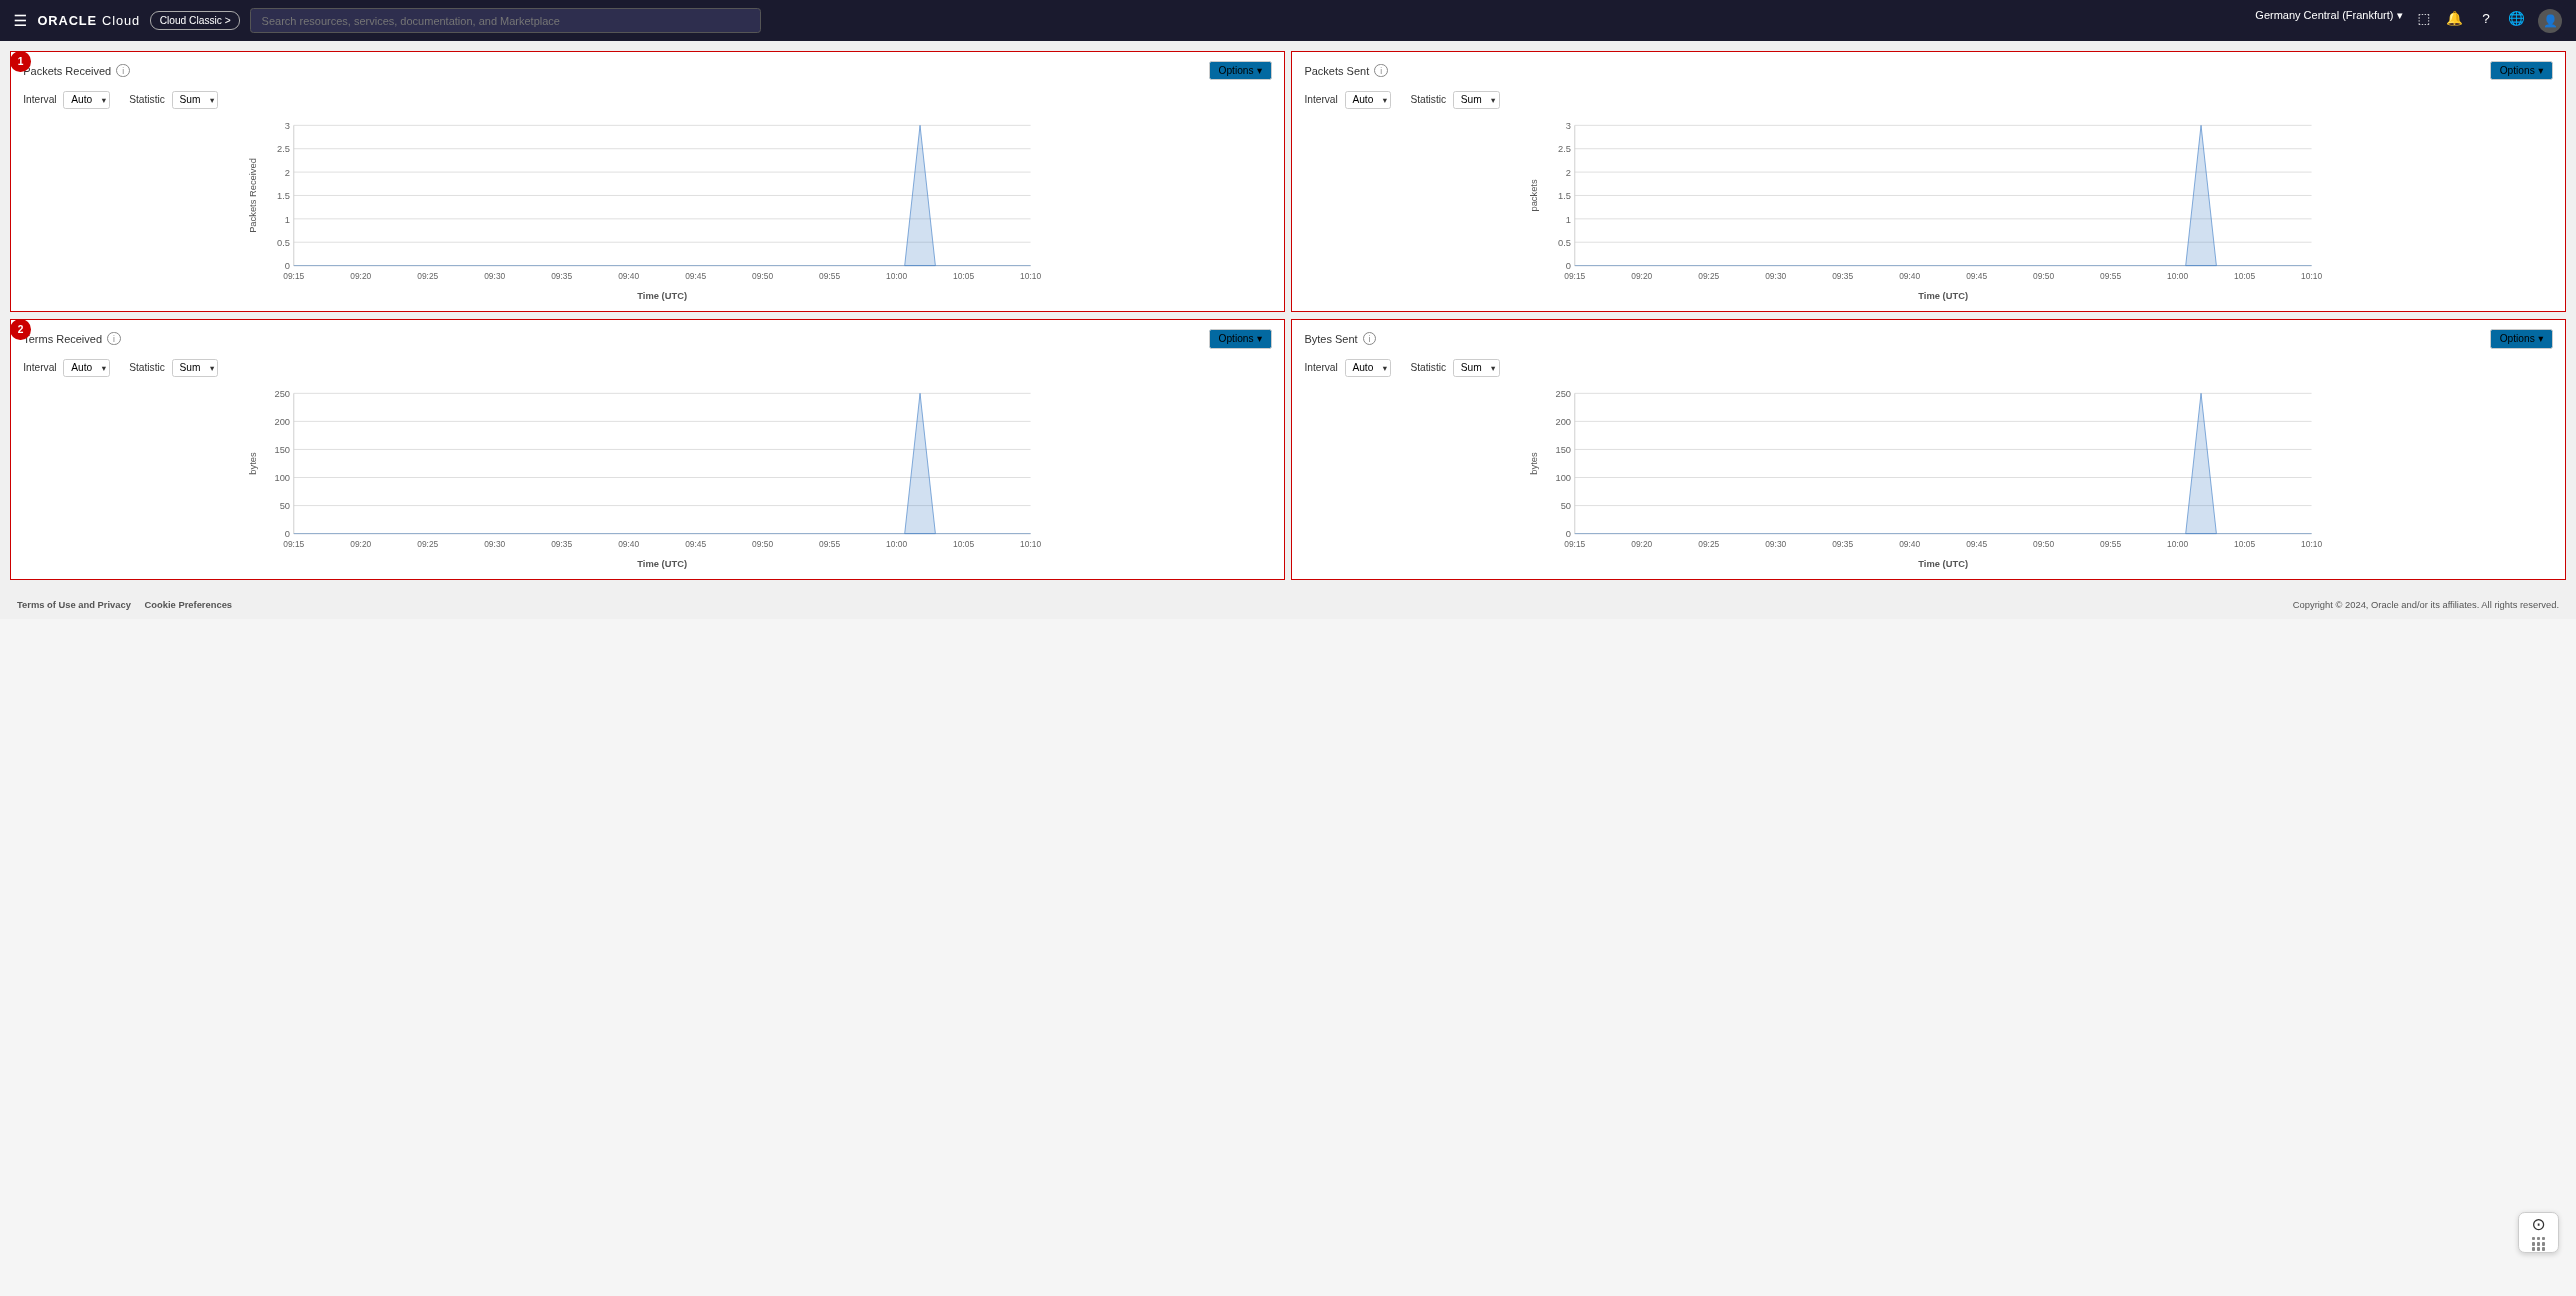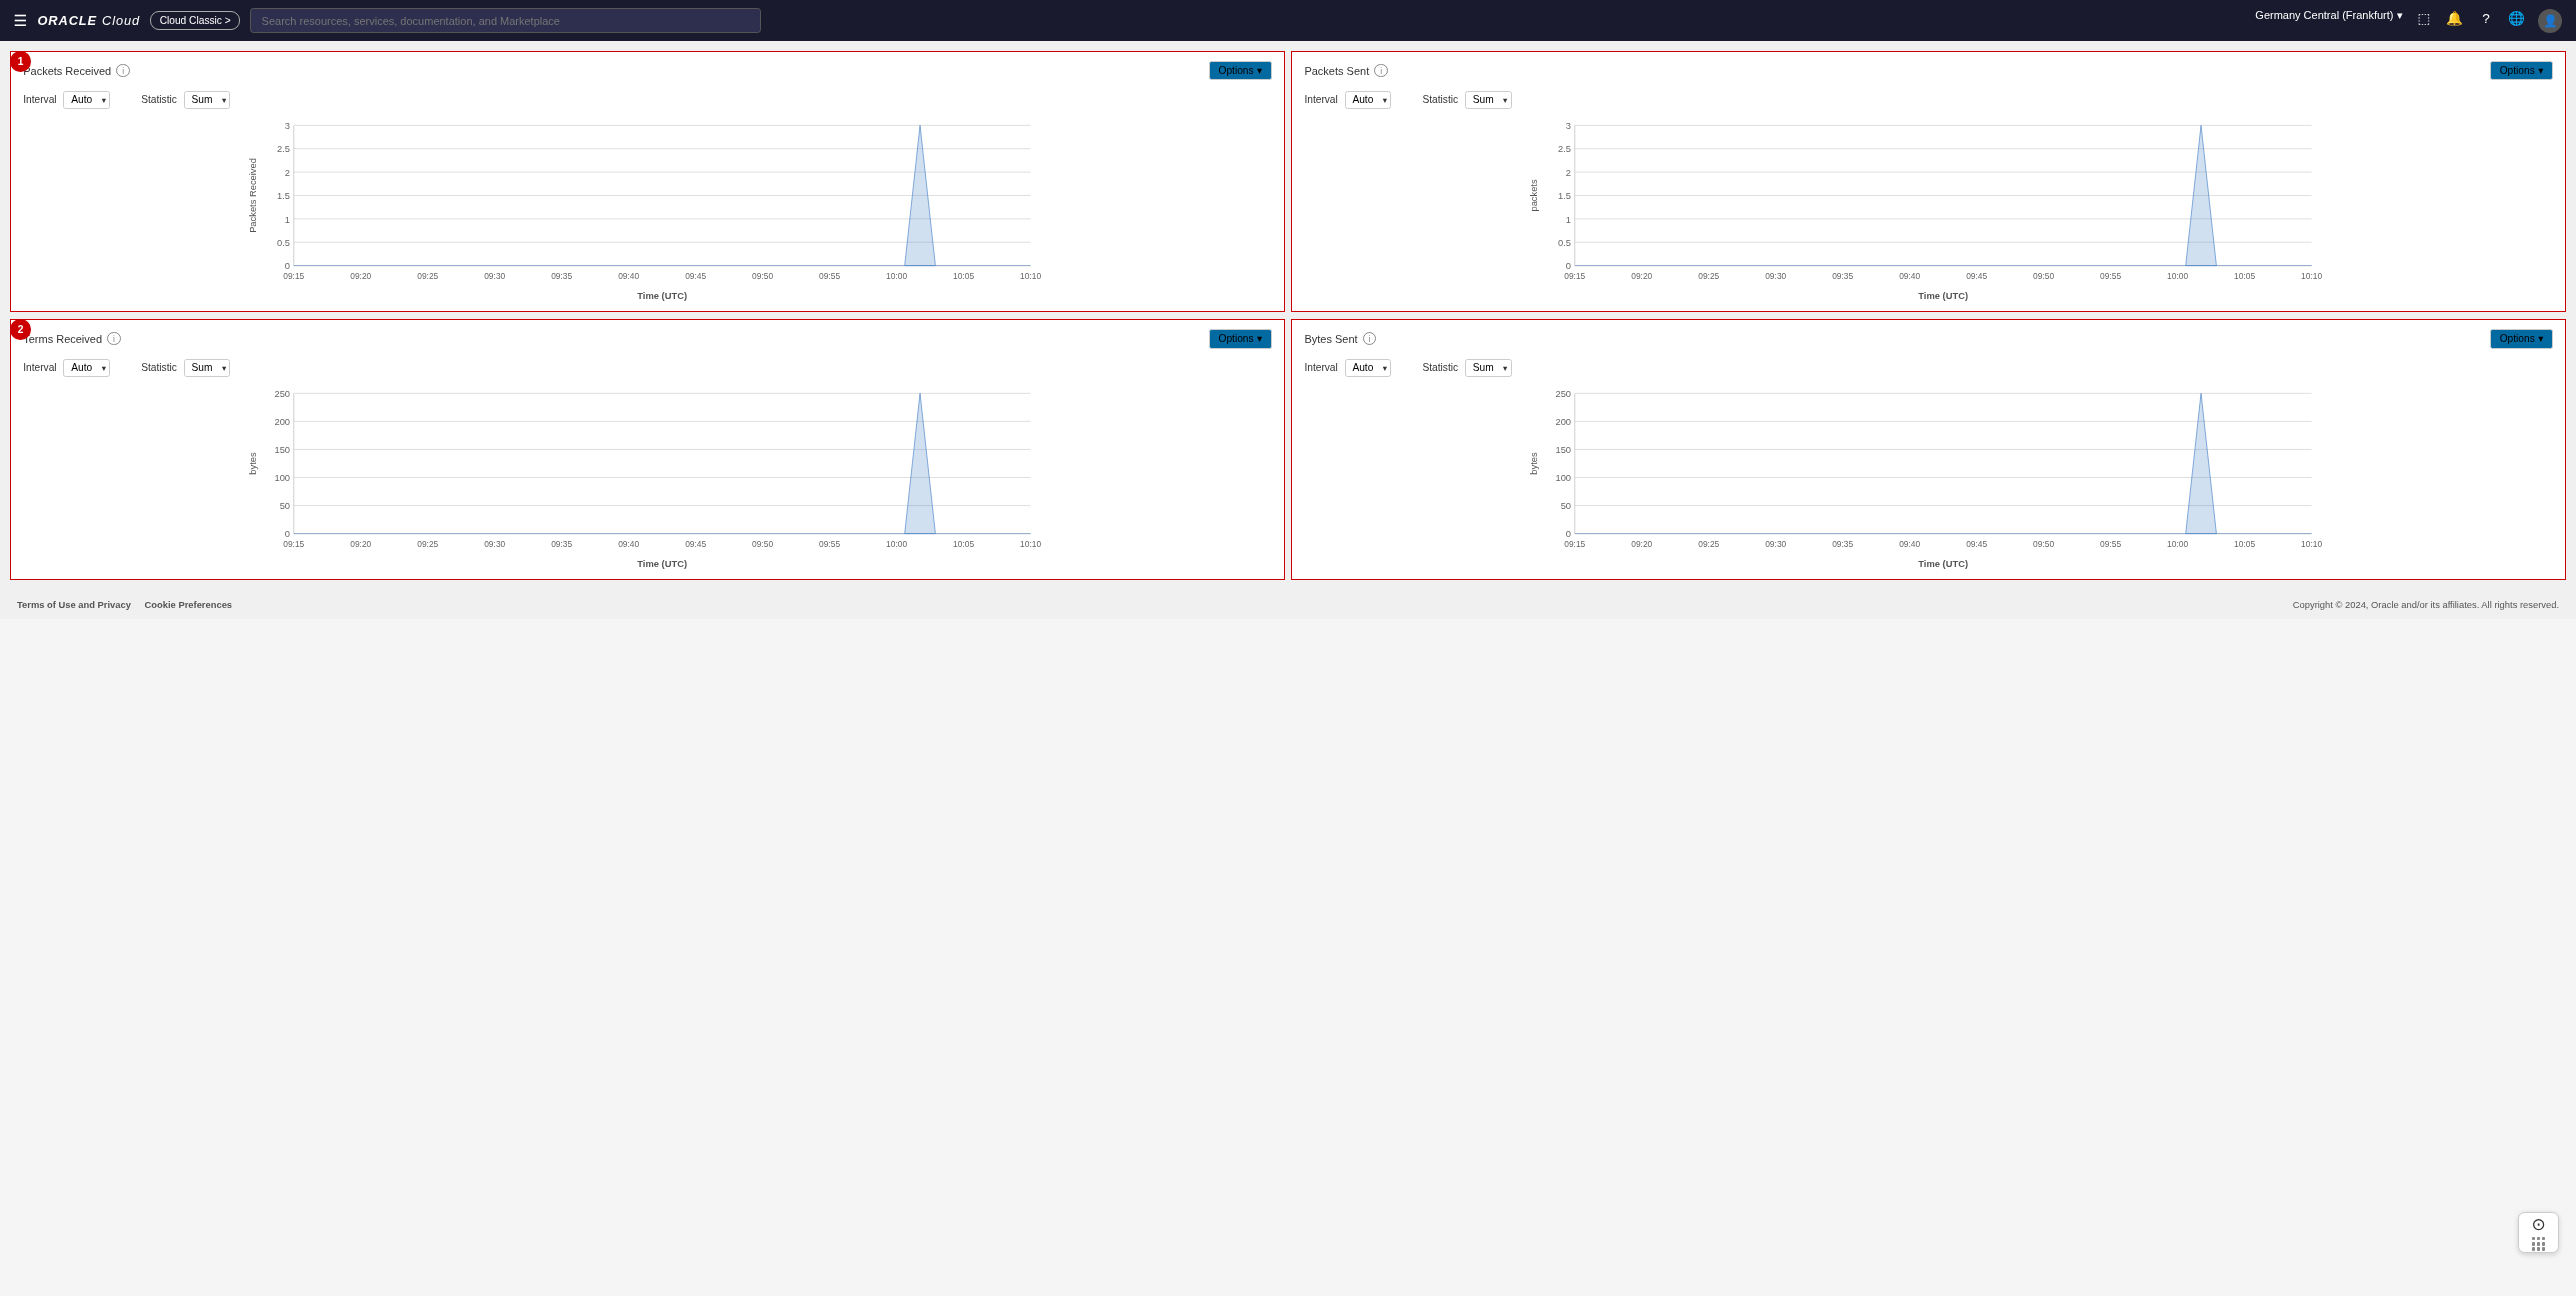--- a/index.html
+++ b/index.html
@@ -29,21 +29,20 @@
     }
     .header-logo {
       display: flex;
       align-items: center;
       gap: 5.1px;
       font-size: 12.8px;
       font-weight: 300;
       letter-spacing: 0.9px;
       color: white;
       white-space: nowrap;
-      font-style: italic;
     }
     .header-logo strong {
       font-weight: 700;
     }
     .header-cloud-classic {
       border: 0.9px solid #aaa;
       border-radius: 9px;
       padding: 3.4px 8.5px;
       font-size: 10.2px;
       color: white;
@@ -153,21 +152,21 @@
       border-radius: 2.6px;
       padding: 3.4px 8.5px;
       background: #0369a1;
       font-size: 10.2px;
       cursor: pointer;
     }
 
     .chart-controls {
       display: flex;
       align-items: center;
-      gap: 31px;
+      gap: 19px;
       padding: 3.4px 12px 6.8px 12px;
       font-size: 10.2px;
     }
     .control-group {
       display: flex;
       align-items: center;
       gap: 6.8px;
     }
     .control-select {
       border: 0.9px solid #ccc;

